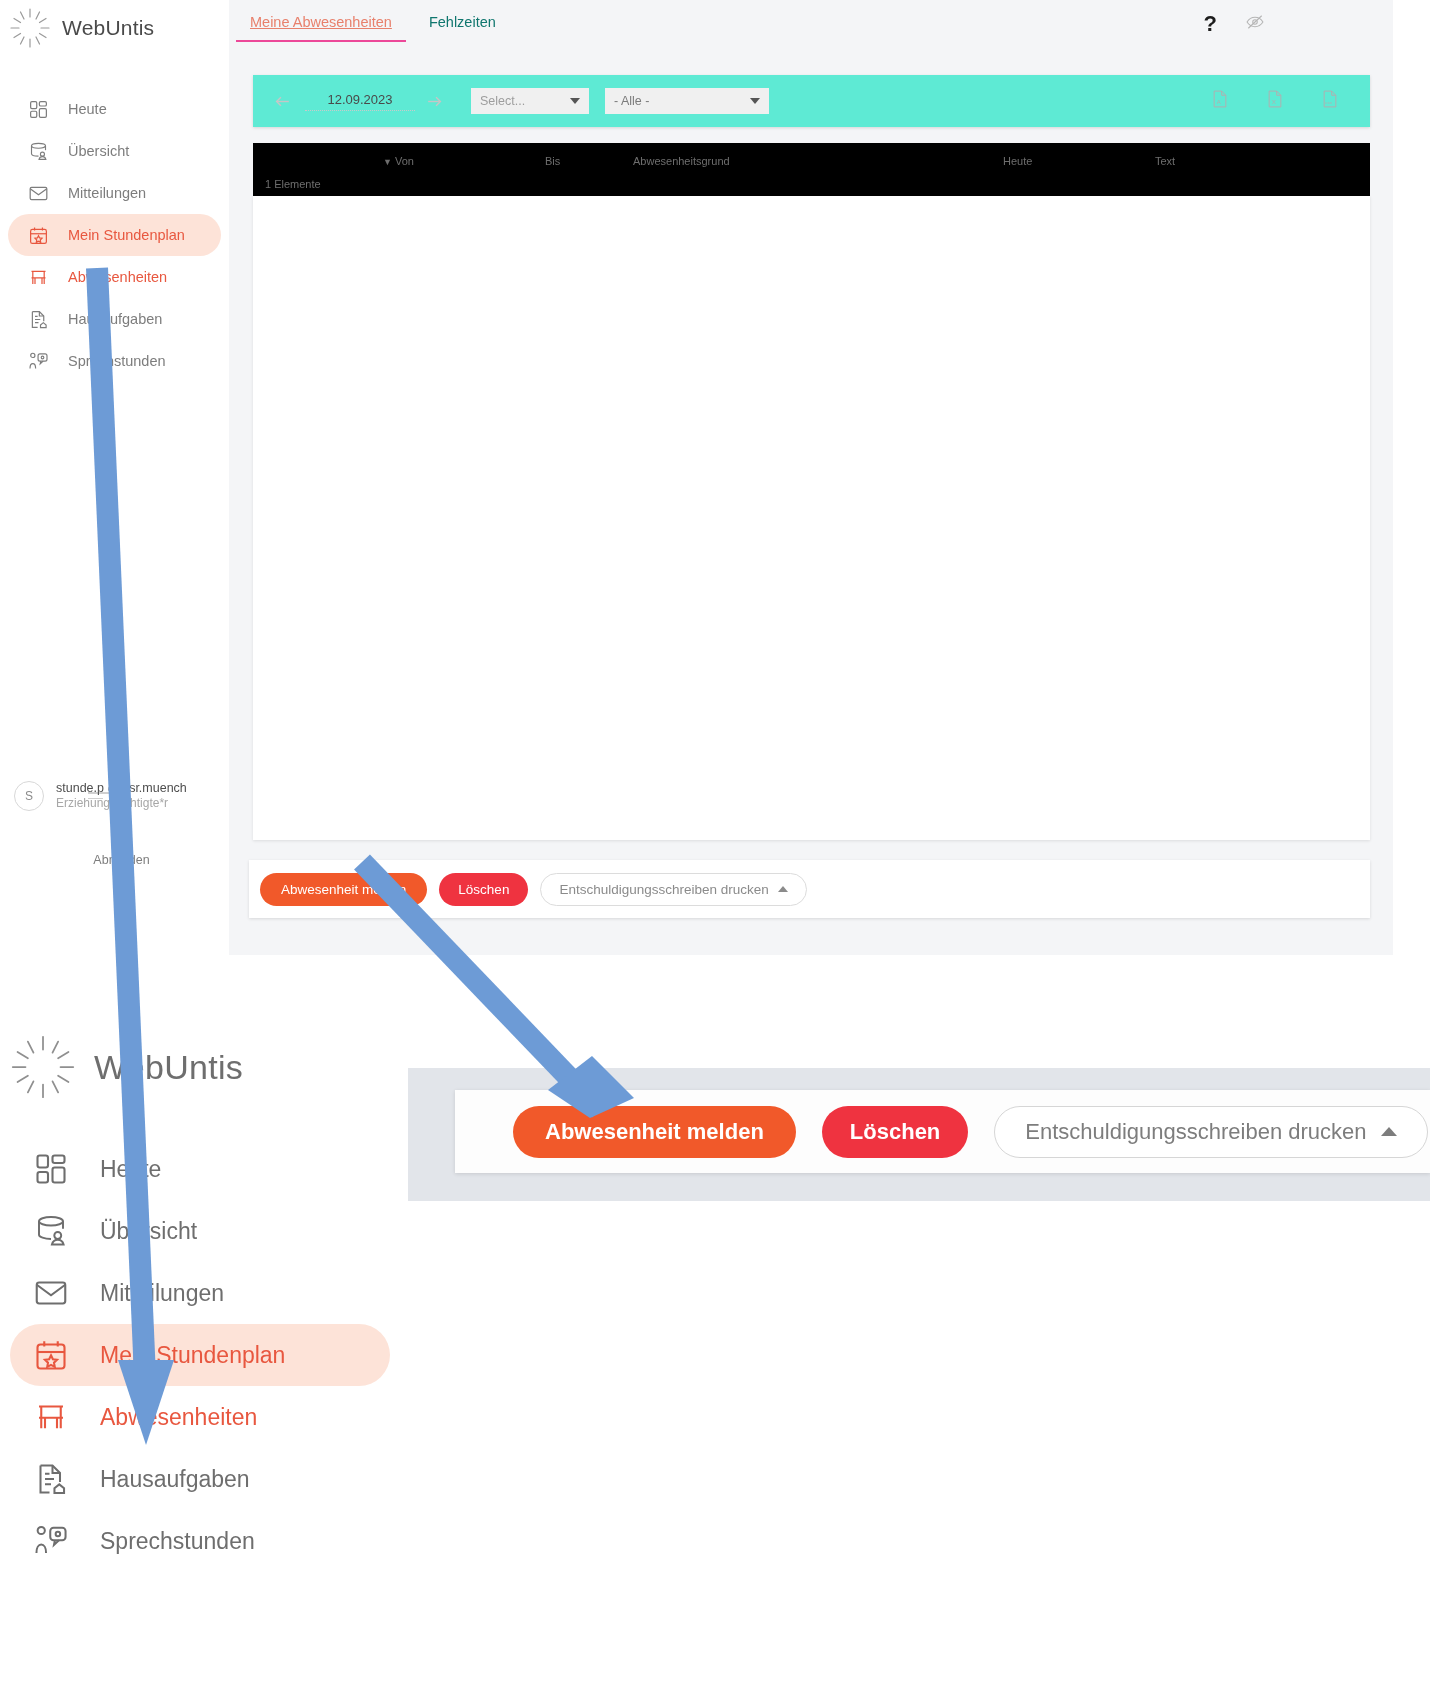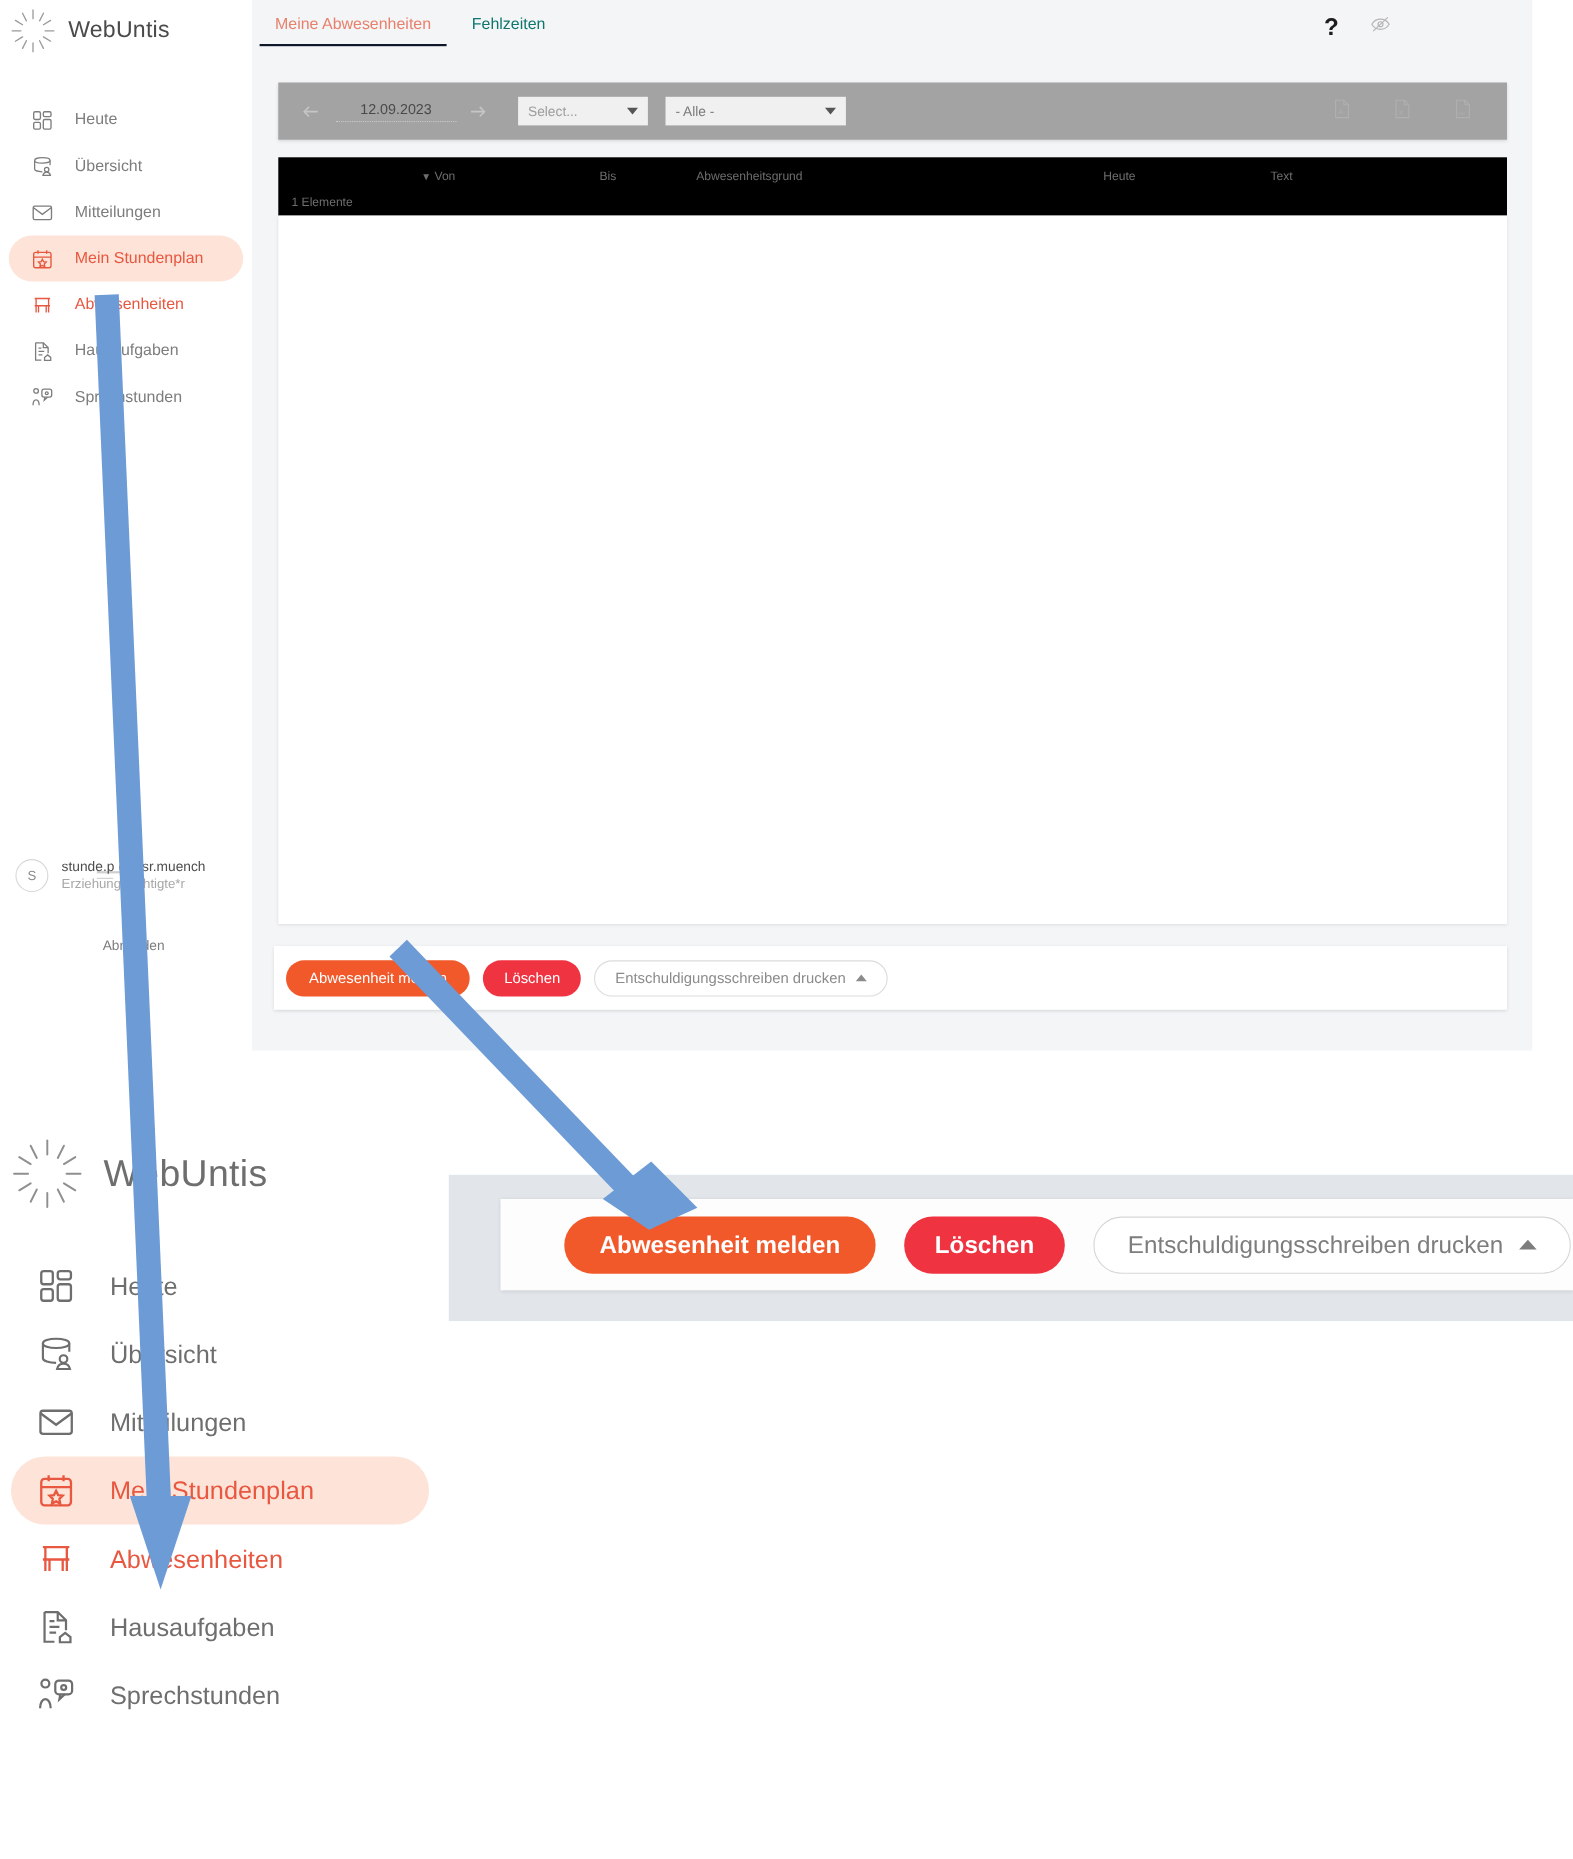--- a/index.html
+++ b/index.html
@@ -53,28 +53,28 @@
   .acct-role  { font-size:12px; color:#a7a7a7; line-height:15px; }
   .logout-row { display:flex; align-items:center; gap:12px; padding-left:14px; margin-top:11px; color:#7d7d7d; font-size:12.5px; cursor:pointer;flex-direction:column; }
   .logout-row .ic { width:30px; display:flex; justify-content:center; flex:none; }
   .burger { position:absolute; left:88px; bottom:152px; width:22px; }
   .burger i { display:block; height:1.5px; background:#cfcfcf; margin-bottom:4px; }
   .burger i:last-child { width:70%; }
 
   
   .tabs { position:absolute; left:236px; top:8px; display:flex; gap:9px; z-index:2; }
   .tab { padding:6px 14px 10px 14px; font-size:14.5px; color:#0f766e; cursor:pointer; }
-  .tab.active { color:#e8806c; border-bottom:2px solid #0f172a; }
+  .tab.active { color:#e8806c; border-bottom:2px solid #ec4899;text-decoration:underline; }
   .header-icons { position:absolute; right:128px; top:12px; display:flex; align-items:center; gap:28px; z-index:2; }
   .hi-q { font-size:22px; font-weight:bold; color:#1d1d1d; cursor:pointer; line-height:1; }
 
   
   .filter-card {
     position:absolute; left:253px; top:75px; width:1117px; height:52px;
-    background:#a3a3a3; box-shadow:0 1px 3px rgba(0,0,0,.13);
+    background:#5eead4; box-shadow:0 1px 3px rgba(0,0,0,.13);
     display:flex; align-items:center; padding:0 14px;
   }
   .arrow-btn { width:30px; height:30px; display:flex; align-items:center; justify-content:center; cursor:pointer; }
   .date-field {
     width:110px; margin:0 4px 0 8px; font-size:13px; color:#4a4a4a;
     text-align:center; border-bottom:1px dotted #c9c9c9; padding-bottom:3px; cursor:text;
   }
   .sel {
     height:26px; background:#f0f0f0; display:flex; align-items:center;
     justify-content:space-between; padding:0 9px; font-size:12.5px;

